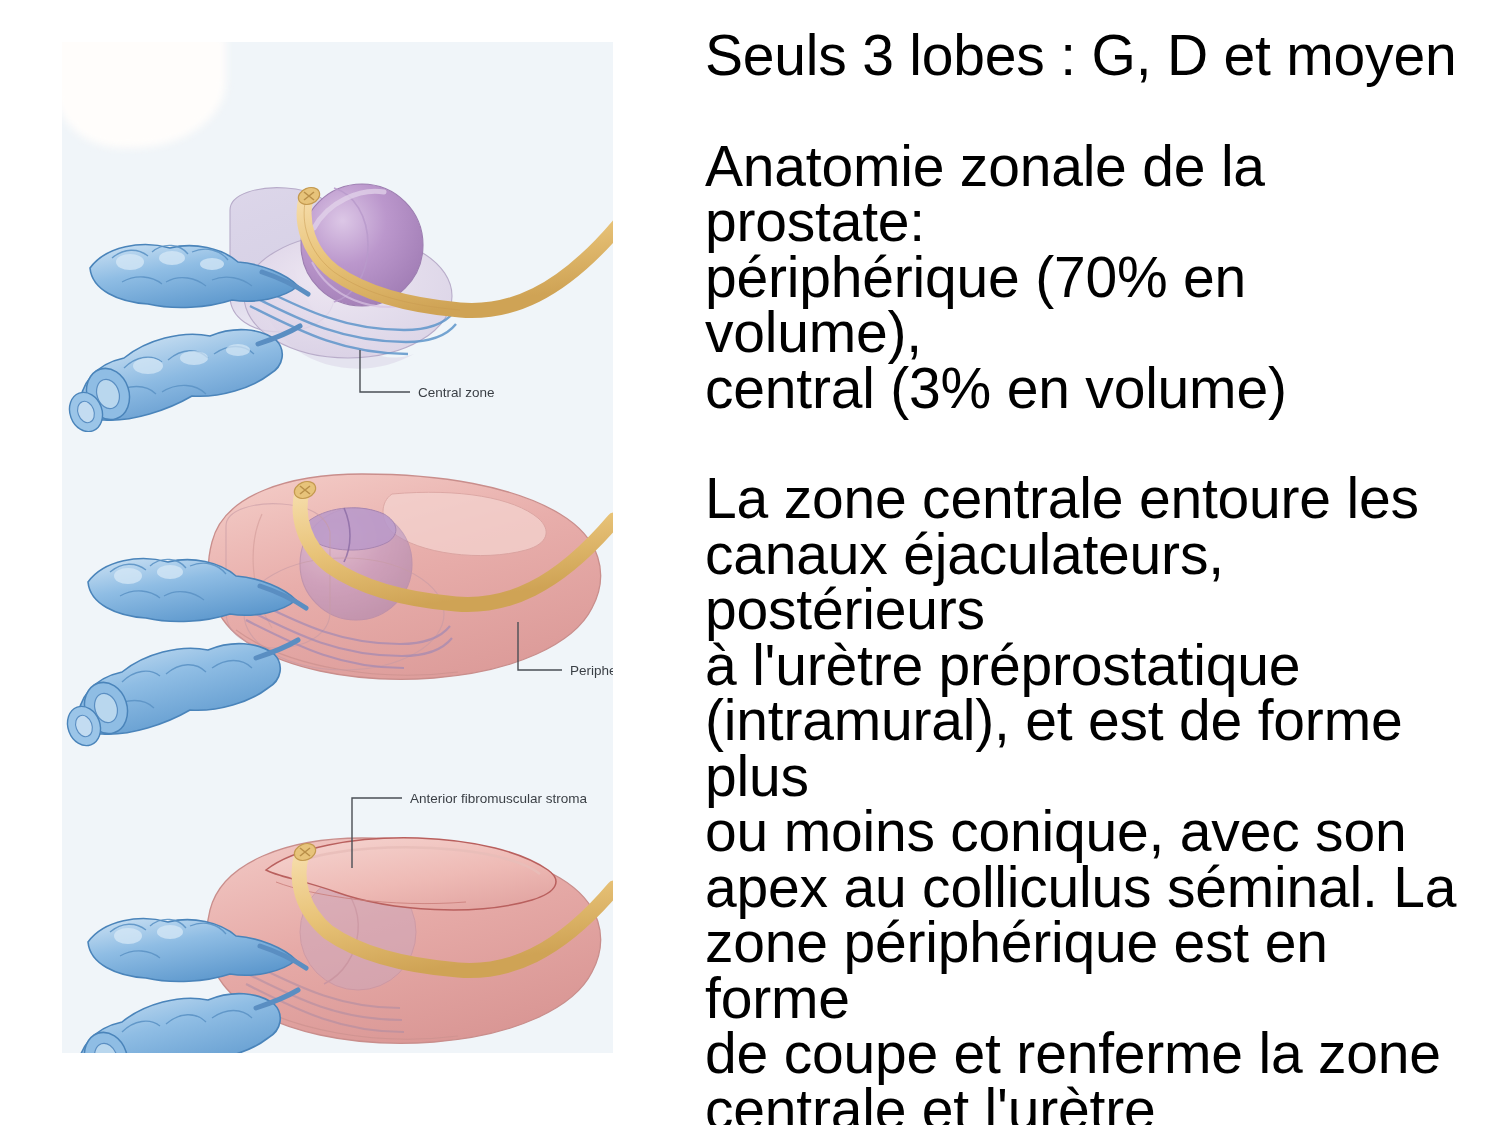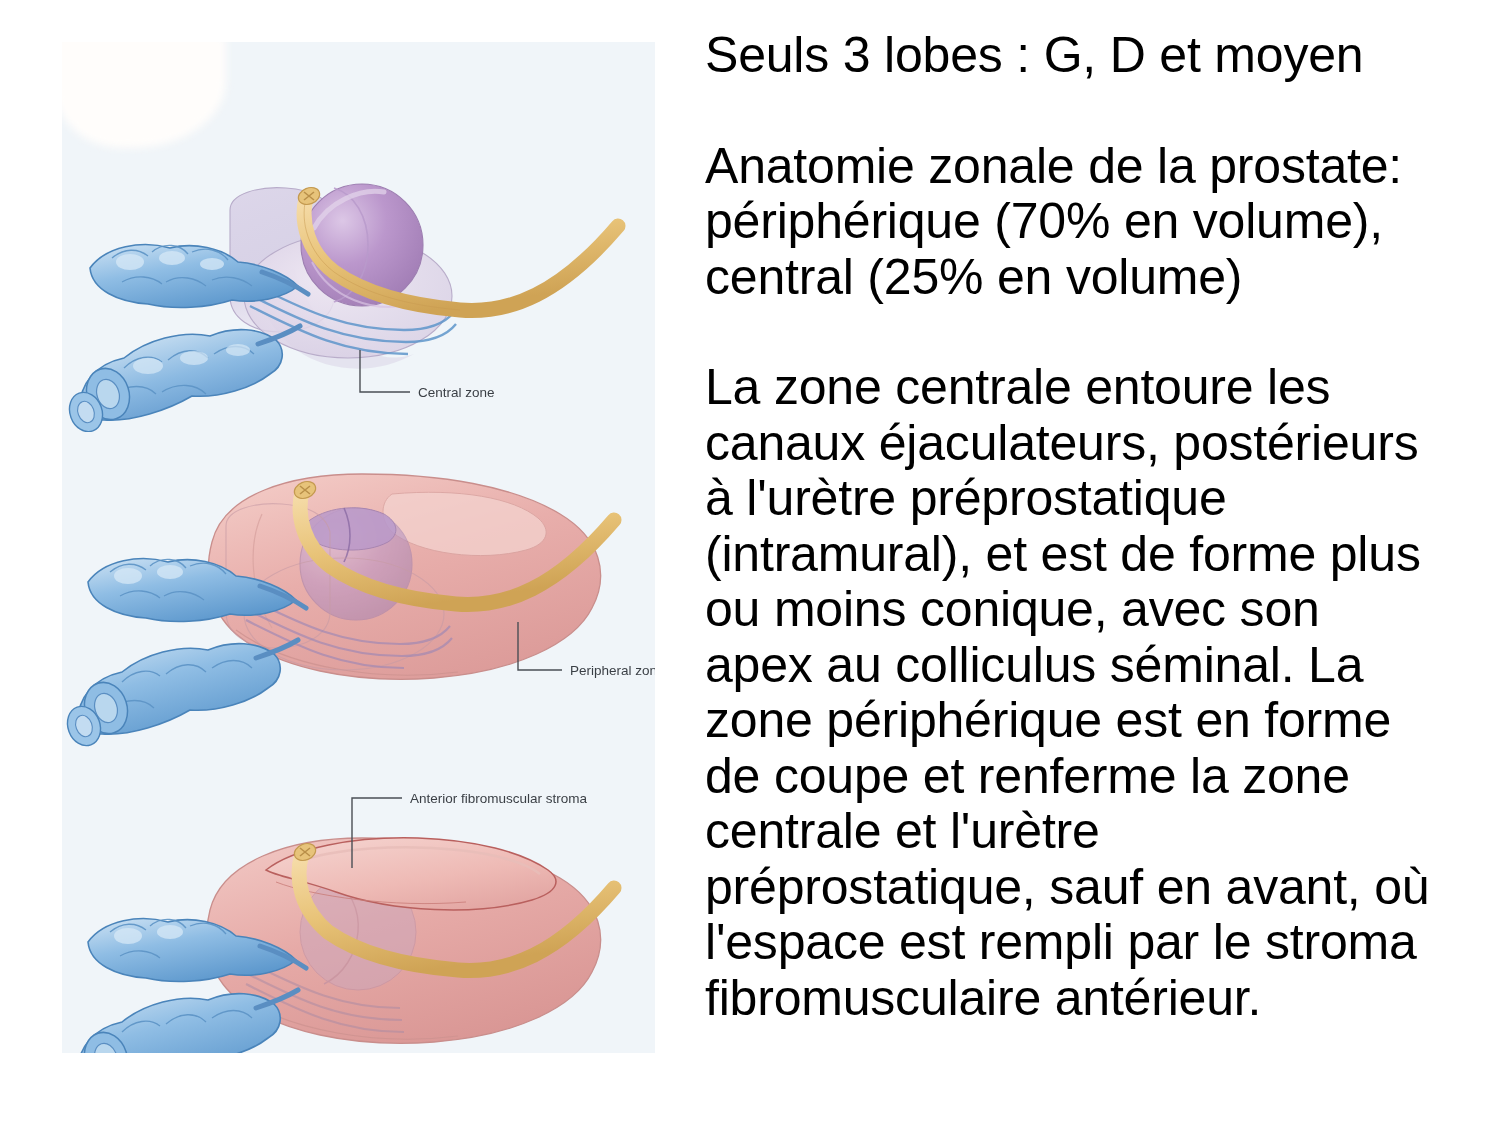--- a/index.html
+++ b/index.html
@@ -16,21 +16,21 @@
     width: 1500px;
     height: 1125px;
     background: #ffffff;
   }
 
   
   #figure-panel {
     position: absolute;
     left: 62px;
     top: 42px;
-    width: 593px;
+    width: 551px;
     height: 1011px;
     background: #f0f5f9;
     overflow: hidden;
   }
   
   .white-blob {
     position: absolute;
     left: -8px; top: -6px;
     width: 172px; height: 112px;
     background: #fffdfb;
@@ -57,21 +57,21 @@
   }
 
   
   #text-column {
     position: absolute;
     left: 705px;
     top: 28px;
     width: 760px;
   }
   .para {
-    font-size: 50px;
+    font-size: 57px;
     line-height: 55.5px;
     color: #000000;
     letter-spacing: -0.2px;
     white-space: pre-line;
     font-weight: 400;
   }
   #para-heading { margin: 0 0 0 0; }
   #para-zonal   { margin: 55px 0 0 0; }
   #para-body    { margin: 55px 0 12px 0; }
 </style>
@@ -406,21 +406,21 @@
         </g>
       </svg>
     </div>
   </div>
 
   <div id="text-column">
     <p class="para" id="para-heading">Seuls 3 lobes : G, D et moyen</p>
 
     <p class="para" id="para-zonal">Anatomie zonale de la prostate:
 périphérique (70% en volume),
-central (25% en volume)</p>
+central (3% en volume)</p>
 
     <p class="para" id="para-body">La zone centrale entoure les
 canaux éjaculateurs, postérieurs
 à l'urètre préprostatique
 (intramural), et est de forme plus
 ou moins conique, avec son
 apex au colliculus séminal. La
 zone périphérique est en forme
 de coupe et renferme la zone
 centrale et l'urètre

